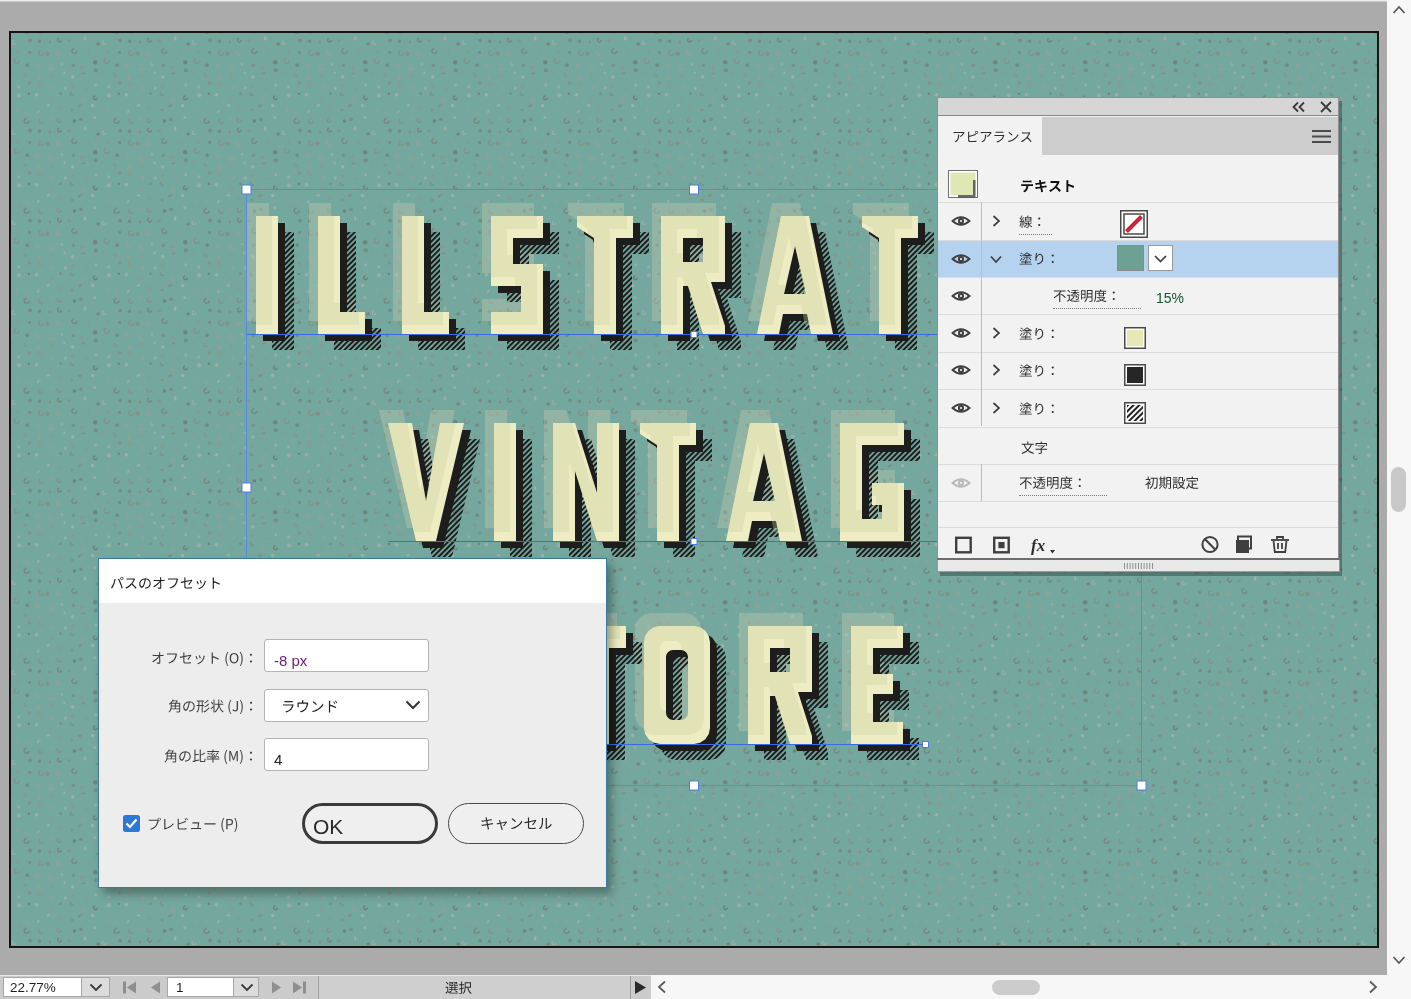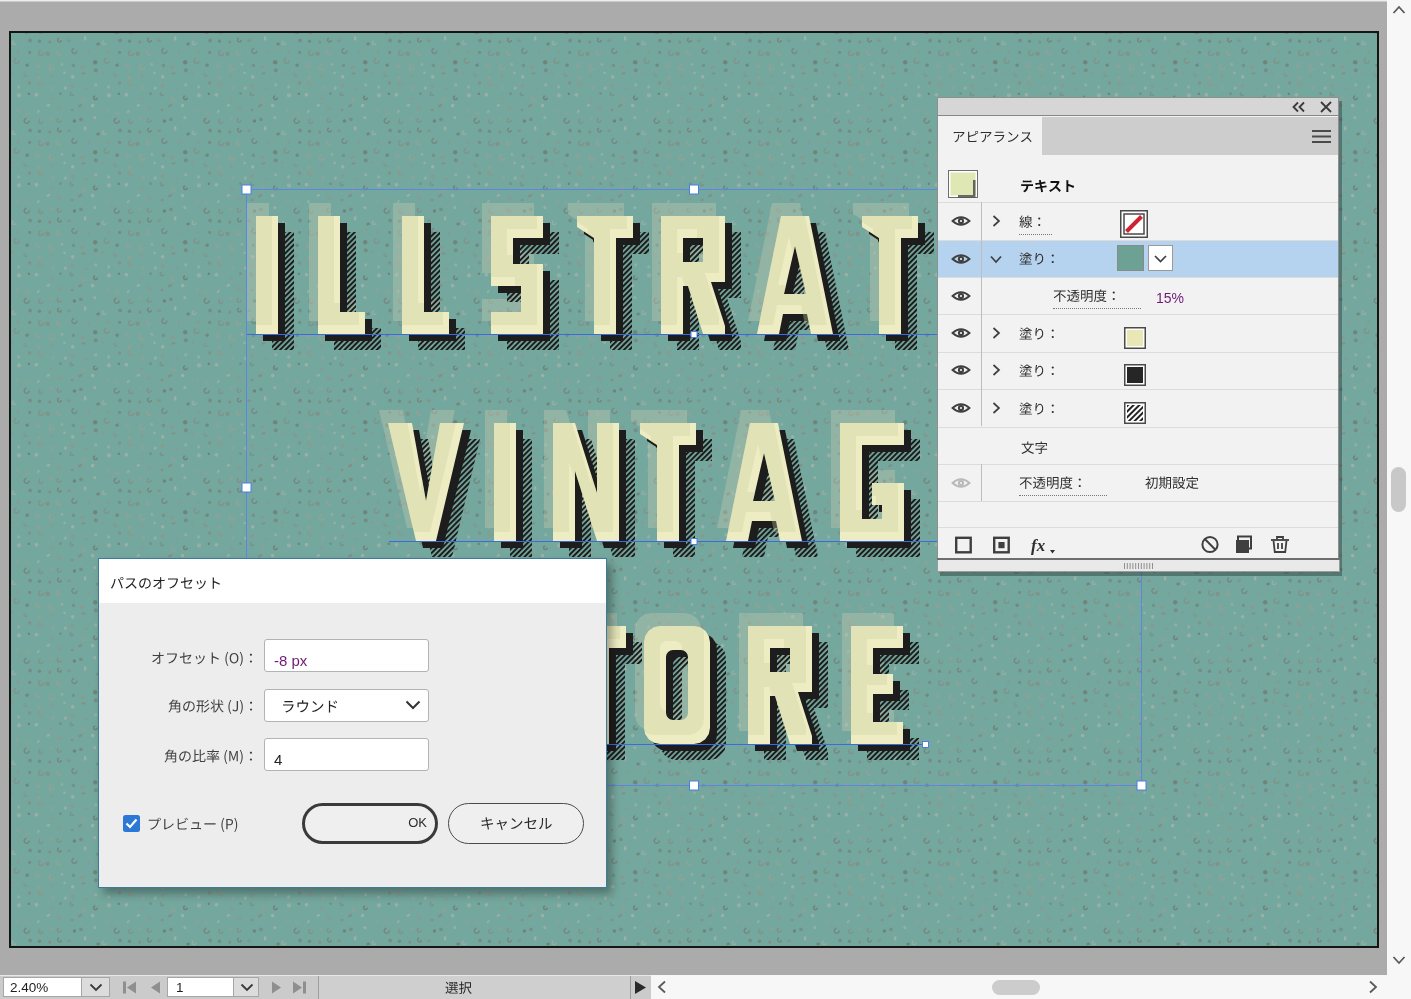--- a/index.html
+++ b/index.html
@@ -228,21 +228,21 @@
     <path transform="translate(0,13.8)" fill="#2f2f2f" d="M12.1 -4.6 12.9 -4Q12.3 -3.5 11.7 -3Q11.1 -2.5 10.5 -2.1L9.9 -2.6Q10.2 -2.8 10.6 -3.2Q11 -3.5 11.4 -3.9Q11.8 -4.3 12.1 -4.6ZM8.7 -11.4 9.8 -11.1Q9.6 -10.7 9.3 -10.2Q9.1 -9.7 8.8 -9.3L8 -9.6Q8.2 -9.9 8.4 -10.5Q8.6 -11 8.7 -11.4ZM6.9 -7.2V-6H11.4V-7.2ZM6.9 -9.1V-8H11.4V-9.1ZM5.9 -9.9H12.4V-5.2H5.9ZM8.7 -5.6H9.6V-0Q9.6 0.4 9.5 0.6Q9.4 0.8 9.2 0.9Q8.9 1 8.5 1Q8.1 1.1 7.4 1.1Q7.4 0.9 7.3 0.6Q7.2 0.4 7.1 0.2Q7.6 0.2 8 0.2Q8.3 0.2 8.5 0.2Q8.6 0.2 8.6 0.1Q8.7 0.1 8.7 -0ZM5.4 -4H7.7V-3.1H5.4ZM7.5 -4H7.6L7.8 -4L8.4 -3.8Q8 -2.2 7.2 -1.1Q6.5 -0.1 5.5 0.5Q5.4 0.4 5.3 0.3Q5.2 0.2 5.1 0Q4.9 -0.1 4.8 -0.2Q5.8 -0.7 6.5 -1.6Q7.2 -2.5 7.5 -3.8ZM9.5 -5.5Q9.6 -4.8 9.9 -4.1Q10.2 -3.3 10.6 -2.6Q11 -1.9 11.7 -1.3Q12.3 -0.7 13.2 -0.3Q13.1 -0.2 13 -0.1Q12.9 0.1 12.7 0.2Q12.6 0.4 12.6 0.5Q11.7 0.1 11.1 -0.6Q10.4 -1.2 10 -2Q9.6 -2.7 9.3 -3.5Q9.1 -4.2 8.9 -4.9ZM2.6 -11.3 3.5 -11Q3.3 -10.5 3 -10Q2.7 -9.4 2.4 -8.9Q2.1 -8.4 1.9 -8L1.2 -8.3Q1.4 -8.7 1.7 -9.3Q2 -9.8 2.2 -10.3Q2.5 -10.9 2.6 -11.3ZM4.2 -9.8 5 -9.4Q4.5 -8.7 4 -7.8Q3.4 -7 2.8 -6.2Q2.3 -5.4 1.8 -4.8L1.1 -5.2Q1.5 -5.6 1.9 -6.2Q2.3 -6.8 2.8 -7.4Q3.2 -8 3.5 -8.6Q3.9 -9.3 4.2 -9.8ZM0.5 -8.5 1 -9.2Q1.4 -8.8 1.8 -8.5Q2.1 -8.1 2.4 -7.7Q2.8 -7.3 2.9 -7L2.4 -6.2Q2.2 -6.6 1.9 -7Q1.6 -7.4 1.2 -7.8Q0.9 -8.2 0.5 -8.5ZM3.6 -6.7 4.4 -7Q4.7 -6.6 4.9 -6.1Q5.2 -5.6 5.4 -5.1Q5.6 -4.6 5.7 -4.2L4.9 -3.9Q4.8 -4.2 4.6 -4.7Q4.4 -5.2 4.2 -5.7Q3.9 -6.3 3.6 -6.7ZM0.4 -5.4Q1.3 -5.4 2.5 -5.5Q3.7 -5.5 4.9 -5.6L4.9 -4.8Q3.7 -4.7 2.6 -4.6Q1.4 -4.5 0.5 -4.5ZM4 -3.4 4.7 -3.7Q5 -3.1 5.2 -2.4Q5.4 -1.7 5.5 -1.2L4.7 -1Q4.6 -1.5 4.4 -2.2Q4.2 -2.9 4 -3.4ZM1.2 -3.6 2.1 -3.5Q1.9 -2.5 1.7 -1.6Q1.5 -0.7 1.1 -0Q1.1 -0.1 0.9 -0.2Q0.8 -0.2 0.6 -0.3Q0.5 -0.4 0.4 -0.4Q0.7 -1 0.9 -1.9Q1.1 -2.7 1.2 -3.6ZM2.6 -5H3.5V1.1H2.6Z M20.2 -7.3Q19.8 -7.3 19.5 -7.6Q19.2 -7.9 19.2 -8.4Q19.2 -8.8 19.5 -9.1Q19.8 -9.4 20.2 -9.4Q20.7 -9.4 21 -9.1Q21.3 -8.8 21.3 -8.4Q21.3 -7.9 21 -7.6Q20.7 -7.3 20.2 -7.3ZM20.2 -0.7Q19.8 -0.7 19.5 -1Q19.2 -1.3 19.2 -1.7Q19.2 -2.2 19.5 -2.5Q19.8 -2.8 20.2 -2.8Q20.7 -2.8 21 -2.5Q21.3 -2.2 21.3 -1.7Q21.3 -1.3 21 -1Q20.7 -0.7 20.2 -0.7Z"></path>
   </svg>
 <div class="abs" style="left:1019px;top:233px;width:33px;height:2px;border-bottom:1.5px dotted #777"></div>
 <svg style="position:absolute;left:1019.0px;top:250.2px;overflow:visible" width="42" height="18">
     <path transform="translate(0,13.8)" fill="#2f2f2f" d="M0.6 -0.1H12.9V0.7H0.6ZM2.1 -2.2H11.7V-1.4H2.1ZM5.5 -8.7H10.5V-7.9H5.5ZM4.2 -7H11.9V-6.2H4.2ZM9.5 -5.4 10.2 -5.8Q10.6 -5.5 11 -5.2Q11.4 -4.8 11.8 -4.5Q12.1 -4.2 12.4 -3.9L11.6 -3.4Q11.4 -3.7 11.1 -4Q10.7 -4.4 10.3 -4.7Q9.9 -5.1 9.5 -5.4ZM7.5 -8.2H8.4V-4.1Q8.4 -3.8 8.4 -3.6Q8.3 -3.4 8 -3.3Q7.7 -3.2 7.3 -3.2Q6.8 -3.1 6.2 -3.1Q6.1 -3.3 6 -3.5Q6 -3.8 5.9 -3.9Q6.4 -3.9 6.8 -3.9Q7.2 -3.9 7.3 -3.9Q7.4 -3.9 7.5 -4Q7.5 -4 7.5 -4.1ZM5.6 -5.8 6.4 -5.5Q5.9 -4.9 5.4 -4.3Q4.8 -3.7 4.1 -3.3Q4 -3.4 3.9 -3.6Q3.7 -3.7 3.5 -3.8Q4.1 -4.2 4.7 -4.8Q5.2 -5.3 5.6 -5.8ZM8 -10.5Q7.5 -10 6.8 -9.5Q6.1 -8.9 5.3 -8.5Q4.5 -8 3.7 -7.6Q3.6 -7.8 3.4 -8Q3.3 -8.3 3.2 -8.4Q4 -8.8 4.9 -9.2Q5.7 -9.7 6.4 -10.2Q7 -10.8 7.5 -11.3H8.4Q9 -10.7 9.7 -10.2Q10.5 -9.6 11.3 -9.2Q12.1 -8.8 12.9 -8.5Q12.8 -8.3 12.6 -8.1Q12.5 -7.9 12.4 -7.7Q11.6 -8 10.8 -8.4Q10 -8.9 9.2 -9.4Q8.5 -10 8 -10.5ZM6.2 -2.9H7.2V0.4H6.2ZM0.6 -8.4 1.1 -9Q1.4 -8.9 1.8 -8.6Q2.2 -8.4 2.5 -8.2Q2.8 -8 3 -7.8L2.5 -7.1Q2.3 -7.3 1.9 -7.5Q1.6 -7.7 1.3 -8Q0.9 -8.2 0.6 -8.4ZM1.5 -10.6 2 -11.2Q2.4 -11.1 2.7 -10.8Q3.1 -10.6 3.4 -10.4Q3.7 -10.2 4 -9.9L3.4 -9.2Q3.2 -9.4 2.8 -9.7Q2.5 -9.9 2.2 -10.2Q1.8 -10.4 1.5 -10.6ZM0.9 -3.3Q1.2 -3.7 1.6 -4.2Q1.9 -4.7 2.3 -5.2Q2.6 -5.7 3 -6.3L3.6 -5.7Q3.1 -5 2.6 -4.2Q2.1 -3.4 1.6 -2.8Z M18.1 -10.7Q18 -10.3 17.9 -9.8Q17.8 -9.3 17.7 -8.8Q17.6 -8.2 17.5 -7.7Q17.5 -7.3 17.4 -6.9Q17.7 -7.4 18 -8Q18.4 -8.5 18.8 -8.9Q19.3 -9.4 19.9 -9.7Q20.5 -10 21.1 -10Q22 -10 22.7 -9.4Q23.4 -8.8 23.8 -7.8Q24.2 -6.7 24.2 -5.3Q24.2 -3.9 23.8 -2.9Q23.4 -1.9 22.6 -1.2Q21.8 -0.4 20.8 0Q19.8 0.5 18.5 0.7L17.9 -0.3Q19 -0.5 19.9 -0.8Q20.9 -1.1 21.6 -1.7Q22.3 -2.3 22.7 -3.2Q23.1 -4 23.1 -5.3Q23.1 -6.4 22.8 -7.2Q22.6 -8 22.1 -8.5Q21.7 -9 20.9 -9Q20.3 -9 19.7 -8.6Q19.1 -8.2 18.7 -7.5Q18.2 -6.9 17.9 -6.2Q17.6 -5.4 17.5 -4.8Q17.5 -4.4 17.5 -4Q17.5 -3.6 17.6 -3.1L16.5 -3Q16.5 -3.4 16.4 -4Q16.4 -4.5 16.4 -5.2Q16.4 -5.6 16.4 -6.2Q16.5 -6.8 16.5 -7.4Q16.6 -8 16.6 -8.6Q16.7 -9.1 16.8 -9.5Q16.8 -9.8 16.9 -10.1Q16.9 -10.4 16.9 -10.7Z M33.8 -7.3Q33.3 -7.3 33 -7.6Q32.7 -7.9 32.7 -8.4Q32.7 -8.8 33 -9.1Q33.3 -9.4 33.8 -9.4Q34.2 -9.4 34.5 -9.1Q34.8 -8.8 34.8 -8.4Q34.8 -7.9 34.5 -7.6Q34.2 -7.3 33.8 -7.3ZM33.8 -0.7Q33.3 -0.7 33 -1Q32.7 -1.3 32.7 -1.7Q32.7 -2.2 33 -2.5Q33.3 -2.8 33.8 -2.8Q34.2 -2.8 34.5 -2.5Q34.8 -2.2 34.8 -1.7Q34.8 -1.3 34.5 -1Q34.2 -0.7 33.8 -0.7Z"></path>
   </svg>
 <svg style="position:absolute;left:1053.0px;top:287.2px;overflow:visible" width="70" height="18">
     <path transform="translate(0,13.8)" fill="#2f2f2f" d="M0.9 -10.4H12.6V-9.4H0.9ZM7.6 -6.5 8.3 -7.1Q8.9 -6.7 9.6 -6.3Q10.2 -5.8 10.9 -5.3Q11.5 -4.8 12 -4.4Q12.6 -3.9 13 -3.5L12.1 -2.7Q11.8 -3.1 11.2 -3.6Q10.7 -4.1 10.1 -4.6Q9.5 -5.1 8.8 -5.6Q8.2 -6.1 7.6 -6.5ZM7.3 -10 8.4 -9.6Q7.6 -8.2 6.6 -6.9Q5.5 -5.6 4.2 -4.5Q2.8 -3.4 1.3 -2.6Q1.2 -2.7 1.1 -2.8Q1 -3 0.8 -3.2Q0.7 -3.3 0.6 -3.4Q1.7 -4 2.7 -4.7Q3.7 -5.5 4.6 -6.3Q5.4 -7.2 6.1 -8.1Q6.8 -9.1 7.3 -10ZM6.2 -7.3 7.3 -8.4V-8.4V1.1H6.2Z M16.8 -6V-1.2H15.8V-5.1H14.1V-6ZM16.8 -1.6Q17.3 -0.9 18.2 -0.5Q19 -0.2 20.2 -0.1Q20.8 -0.1 21.6 -0.1Q22.4 -0.1 23.3 -0.1Q24.2 -0.1 25 -0.1Q25.9 -0.2 26.5 -0.2Q26.4 -0.1 26.4 0.1Q26.3 0.3 26.2 0.4Q26.2 0.6 26.2 0.8Q25.6 0.8 24.8 0.8Q24 0.8 23.2 0.9Q22.4 0.9 21.6 0.9Q20.8 0.8 20.2 0.8Q18.9 0.8 18 0.4Q17 0 16.4 -0.8Q15.9 -0.4 15.5 0.1Q15 0.5 14.5 1L14 -0Q14.4 -0.4 14.9 -0.8Q15.5 -1.2 15.9 -1.6ZM14.3 -10.4 15 -11Q15.4 -10.7 15.9 -10.3Q16.3 -9.9 16.7 -9.5Q17 -9.1 17.2 -8.8L16.4 -8.2Q16.2 -8.5 15.8 -8.9Q15.5 -9.3 15.1 -9.7Q14.7 -10.1 14.3 -10.4ZM17.7 -8.8H26.3V-8H17.7ZM18.8 -5.4H23.3V-4.6H18.8ZM23.2 -4.2H25.3V-3.5H23.2ZM21.5 -10.3H22.5V-5.8H21.5ZM21.2 -8.5 22 -8.2Q21.5 -7.5 20.8 -6.9Q20.2 -6.3 19.4 -5.8Q18.7 -5.3 17.9 -5Q17.8 -5.2 17.6 -5.4Q17.4 -5.6 17.3 -5.7Q18 -6 18.8 -6.4Q19.5 -6.8 20.2 -7.4Q20.8 -7.9 21.2 -8.5ZM22.7 -8.4Q23.1 -7.9 23.8 -7.4Q24.4 -6.9 25.1 -6.5Q25.9 -6.1 26.6 -5.9Q26.4 -5.8 26.2 -5.5Q26.1 -5.3 26 -5.1Q25.2 -5.4 24.5 -5.9Q23.8 -6.4 23.1 -7Q22.5 -7.5 22.1 -8.2ZM25 -4.2H25.9Q25.9 -4.2 25.9 -4.1Q25.9 -3.9 25.9 -3.8Q25.8 -2.6 25.6 -2.1Q25.5 -1.5 25.3 -1.3Q25.1 -1.1 24.9 -1.1Q24.7 -1 24.4 -1Q24.2 -1 23.7 -1Q23.3 -1 22.8 -1Q22.8 -1.2 22.7 -1.4Q22.6 -1.6 22.5 -1.8Q23 -1.8 23.5 -1.7Q23.9 -1.7 24 -1.7Q24.2 -1.7 24.3 -1.7Q24.4 -1.8 24.5 -1.8Q24.7 -2 24.8 -2.5Q24.9 -3 25 -4.1ZM25.1 -11.1 25.8 -10.4Q25 -10.3 24.2 -10.2Q23.3 -10 22.3 -9.9Q21.3 -9.9 20.3 -9.8Q19.3 -9.7 18.4 -9.7Q18.3 -9.9 18.3 -10.1Q18.2 -10.3 18.1 -10.4Q19 -10.5 20 -10.5Q21 -10.6 21.9 -10.7Q22.9 -10.8 23.7 -10.9Q24.5 -11 25.1 -11.1ZM20.5 -5.2H21.4Q21.3 -4.4 21.2 -3.8Q21 -3.1 20.6 -2.5Q20.3 -2 19.7 -1.5Q19.1 -1.1 18.3 -0.8Q18.2 -1 18 -1.2Q17.9 -1.4 17.7 -1.6Q18.5 -1.8 19 -2.2Q19.5 -2.5 19.8 -3Q20.1 -3.4 20.3 -4Q20.4 -4.6 20.5 -5.2ZM23.1 -5.4H24Q23.9 -4.8 23.7 -4.2Q23.6 -3.5 23.5 -3L22.6 -3.1Q22.7 -3.6 22.9 -4.2Q23 -4.9 23.1 -5.4Z M28.6 -10.5H32.5V-2.5H28.6V-3.4H31.6V-9.6H28.6ZM28.7 -7H32V-6.1H28.7ZM34.4 -10.8H38.9V-9.8H34.4ZM34.4 -7.5H38.9V-6.6H34.4ZM34.3 -4.2H38.9V-3.2H34.3ZM28.1 -10.5H29V-1.2H28.1ZM38.5 -10.8H39.5V-0.3Q39.5 0.2 39.4 0.5Q39.3 0.7 38.9 0.9Q38.6 1 38 1Q37.5 1.1 36.6 1.1Q36.6 0.9 36.5 0.7Q36.5 0.5 36.4 0.4Q36.3 0.2 36.2 0.1Q36.7 0.1 37.1 0.1Q37.5 0.1 37.8 0.1Q38.1 0.1 38.2 0.1Q38.4 0.1 38.5 -0Q38.5 -0.1 38.5 -0.3ZM33.8 -10.8H34.8V-5.9Q34.8 -5.1 34.7 -4.1Q34.6 -3.2 34.3 -2.2Q34 -1.3 33.4 -0.4Q32.9 0.5 32 1.2Q31.9 1.1 31.8 0.9Q31.6 0.8 31.5 0.7Q31.4 0.5 31.2 0.5Q32.1 -0.2 32.6 -1Q33.1 -1.8 33.4 -2.6Q33.6 -3.5 33.7 -4.3Q33.8 -5.2 33.8 -5.9Z M43.5 -7.6H53.1V-6.7H43.5ZM43.7 -3.6H51.5V-2.8H43.7ZM45.7 -8.7H46.7V-5.3H50V-8.7H51V-4.5H45.7ZM51.2 -3.6H51.4L51.6 -3.7L52.2 -3.3Q51.7 -2.3 50.8 -1.5Q49.9 -0.7 48.7 -0.2Q47.6 0.3 46.3 0.6Q45 0.9 43.6 1.1Q43.6 0.9 43.5 0.6Q43.3 0.4 43.2 0.2Q44.5 0.1 45.7 -0.2Q46.9 -0.4 48 -0.9Q49.1 -1.3 49.9 -2Q50.7 -2.6 51.2 -3.5ZM46.1 -2.9Q46.8 -2 47.9 -1.4Q49 -0.7 50.4 -0.3Q51.8 0.1 53.5 0.2Q53.4 0.3 53.3 0.5Q53.1 0.7 53 0.8Q52.9 1 52.9 1.1Q51.2 0.9 49.8 0.4Q48.3 -0 47.2 -0.8Q46 -1.5 45.3 -2.6ZM47.1 -11.3H48.2V-9.5H47.1ZM42.6 -10H53.2V-9.1H42.6ZM42.1 -10H43.1V-6.1Q43.1 -5.3 43.1 -4.4Q43 -3.5 42.9 -2.5Q42.7 -1.5 42.5 -0.6Q42.2 0.3 41.8 1.1Q41.7 1 41.5 0.9Q41.4 0.8 41.2 0.7Q41 0.6 40.9 0.5Q41.3 -0.2 41.6 -1Q41.8 -1.9 41.9 -2.8Q42.1 -3.7 42.1 -4.5Q42.1 -5.4 42.1 -6.1Z M60.8 -7.3Q60.3 -7.3 60 -7.6Q59.7 -7.9 59.7 -8.4Q59.7 -8.8 60 -9.1Q60.3 -9.4 60.8 -9.4Q61.2 -9.4 61.5 -9.1Q61.8 -8.8 61.8 -8.4Q61.8 -7.9 61.5 -7.6Q61.2 -7.3 60.8 -7.3ZM60.8 -0.7Q60.3 -0.7 60 -1Q59.7 -1.3 59.7 -1.7Q59.7 -2.2 60 -2.5Q60.3 -2.8 60.8 -2.8Q61.2 -2.8 61.5 -2.5Q61.8 -2.2 61.8 -1.7Q61.8 -1.3 61.5 -1Q61.2 -0.7 60.8 -0.7Z"></path>
   </svg>
 <div class="abs" style="left:1053px;top:307px;width:88px;height:2px;border-bottom:1.5px dotted #777"></div>
-<div class="abs" style="left:1156px;top:290px;font-size:14px;color:#701a75">15%</div>
+<div class="abs" style="left:1156px;top:290px;font-size:14px;color:#14532d">15%</div>
 <svg style="position:absolute;left:1019.0px;top:324.7px;overflow:visible" width="42" height="18">
     <path transform="translate(0,13.8)" fill="#2f2f2f" d="M0.6 -0.1H12.9V0.7H0.6ZM2.1 -2.2H11.7V-1.4H2.1ZM5.5 -8.7H10.5V-7.9H5.5ZM4.2 -7H11.9V-6.2H4.2ZM9.5 -5.4 10.2 -5.8Q10.6 -5.5 11 -5.2Q11.4 -4.8 11.8 -4.5Q12.1 -4.2 12.4 -3.9L11.6 -3.4Q11.4 -3.7 11.1 -4Q10.7 -4.4 10.3 -4.7Q9.9 -5.1 9.5 -5.4ZM7.5 -8.2H8.4V-4.1Q8.4 -3.8 8.4 -3.6Q8.3 -3.4 8 -3.3Q7.7 -3.2 7.3 -3.2Q6.8 -3.1 6.2 -3.1Q6.1 -3.3 6 -3.5Q6 -3.8 5.9 -3.9Q6.4 -3.9 6.8 -3.9Q7.2 -3.9 7.3 -3.9Q7.4 -3.9 7.5 -4Q7.5 -4 7.5 -4.1ZM5.6 -5.8 6.4 -5.5Q5.9 -4.9 5.4 -4.3Q4.8 -3.7 4.1 -3.3Q4 -3.4 3.9 -3.6Q3.7 -3.7 3.5 -3.8Q4.1 -4.2 4.7 -4.8Q5.2 -5.3 5.6 -5.8ZM8 -10.5Q7.5 -10 6.8 -9.5Q6.1 -8.9 5.3 -8.5Q4.5 -8 3.7 -7.6Q3.6 -7.8 3.4 -8Q3.3 -8.3 3.2 -8.4Q4 -8.8 4.9 -9.2Q5.7 -9.7 6.4 -10.2Q7 -10.8 7.5 -11.3H8.4Q9 -10.7 9.7 -10.2Q10.5 -9.6 11.3 -9.2Q12.1 -8.8 12.9 -8.5Q12.8 -8.3 12.6 -8.1Q12.5 -7.9 12.4 -7.7Q11.6 -8 10.8 -8.4Q10 -8.9 9.2 -9.4Q8.5 -10 8 -10.5ZM6.2 -2.9H7.2V0.4H6.2ZM0.6 -8.4 1.1 -9Q1.4 -8.9 1.8 -8.6Q2.2 -8.4 2.5 -8.2Q2.8 -8 3 -7.8L2.5 -7.1Q2.3 -7.3 1.9 -7.5Q1.6 -7.7 1.3 -8Q0.9 -8.2 0.6 -8.4ZM1.5 -10.6 2 -11.2Q2.4 -11.1 2.7 -10.8Q3.1 -10.6 3.4 -10.4Q3.7 -10.2 4 -9.9L3.4 -9.2Q3.2 -9.4 2.8 -9.7Q2.5 -9.9 2.2 -10.2Q1.8 -10.4 1.5 -10.6ZM0.9 -3.3Q1.2 -3.7 1.6 -4.2Q1.9 -4.7 2.3 -5.2Q2.6 -5.7 3 -6.3L3.6 -5.7Q3.1 -5 2.6 -4.2Q2.1 -3.4 1.6 -2.8Z M18.1 -10.7Q18 -10.3 17.9 -9.8Q17.8 -9.3 17.7 -8.8Q17.6 -8.2 17.5 -7.7Q17.5 -7.3 17.4 -6.9Q17.7 -7.4 18 -8Q18.4 -8.5 18.8 -8.9Q19.3 -9.4 19.9 -9.7Q20.5 -10 21.1 -10Q22 -10 22.7 -9.4Q23.4 -8.8 23.8 -7.8Q24.2 -6.7 24.2 -5.3Q24.2 -3.9 23.8 -2.9Q23.4 -1.9 22.6 -1.2Q21.8 -0.4 20.8 0Q19.8 0.5 18.5 0.7L17.9 -0.3Q19 -0.5 19.9 -0.8Q20.9 -1.1 21.6 -1.7Q22.3 -2.3 22.7 -3.2Q23.1 -4 23.1 -5.3Q23.1 -6.4 22.8 -7.2Q22.6 -8 22.1 -8.5Q21.7 -9 20.9 -9Q20.3 -9 19.7 -8.6Q19.1 -8.2 18.7 -7.5Q18.2 -6.9 17.9 -6.2Q17.6 -5.4 17.5 -4.8Q17.5 -4.4 17.5 -4Q17.5 -3.6 17.6 -3.1L16.5 -3Q16.5 -3.4 16.4 -4Q16.4 -4.5 16.4 -5.2Q16.4 -5.6 16.4 -6.2Q16.5 -6.8 16.5 -7.4Q16.6 -8 16.6 -8.6Q16.7 -9.1 16.8 -9.5Q16.8 -9.8 16.9 -10.1Q16.9 -10.4 16.9 -10.7Z M33.8 -7.3Q33.3 -7.3 33 -7.6Q32.7 -7.9 32.7 -8.4Q32.7 -8.8 33 -9.1Q33.3 -9.4 33.8 -9.4Q34.2 -9.4 34.5 -9.1Q34.8 -8.8 34.8 -8.4Q34.8 -7.9 34.5 -7.6Q34.2 -7.3 33.8 -7.3ZM33.8 -0.7Q33.3 -0.7 33 -1Q32.7 -1.3 32.7 -1.7Q32.7 -2.2 33 -2.5Q33.3 -2.8 33.8 -2.8Q34.2 -2.8 34.5 -2.5Q34.8 -2.2 34.8 -1.7Q34.8 -1.3 34.5 -1Q34.2 -0.7 33.8 -0.7Z"></path>
   </svg>
 <svg style="position:absolute;left:1019.0px;top:362.2px;overflow:visible" width="42" height="18">
     <path transform="translate(0,13.8)" fill="#2f2f2f" d="M0.6 -0.1H12.9V0.7H0.6ZM2.1 -2.2H11.7V-1.4H2.1ZM5.5 -8.7H10.5V-7.9H5.5ZM4.2 -7H11.9V-6.2H4.2ZM9.5 -5.4 10.2 -5.8Q10.6 -5.5 11 -5.2Q11.4 -4.8 11.8 -4.5Q12.1 -4.2 12.4 -3.9L11.6 -3.4Q11.4 -3.7 11.1 -4Q10.7 -4.4 10.3 -4.7Q9.9 -5.1 9.5 -5.4ZM7.5 -8.2H8.4V-4.1Q8.4 -3.8 8.4 -3.6Q8.3 -3.4 8 -3.3Q7.7 -3.2 7.3 -3.2Q6.8 -3.1 6.2 -3.1Q6.1 -3.3 6 -3.5Q6 -3.8 5.9 -3.9Q6.4 -3.9 6.8 -3.9Q7.2 -3.9 7.3 -3.9Q7.4 -3.9 7.5 -4Q7.5 -4 7.5 -4.1ZM5.6 -5.8 6.4 -5.5Q5.9 -4.9 5.4 -4.3Q4.8 -3.7 4.1 -3.3Q4 -3.4 3.9 -3.6Q3.7 -3.7 3.5 -3.8Q4.1 -4.2 4.7 -4.8Q5.2 -5.3 5.6 -5.8ZM8 -10.5Q7.5 -10 6.8 -9.5Q6.1 -8.9 5.3 -8.5Q4.5 -8 3.7 -7.6Q3.6 -7.8 3.4 -8Q3.3 -8.3 3.2 -8.4Q4 -8.8 4.9 -9.2Q5.7 -9.7 6.4 -10.2Q7 -10.8 7.5 -11.3H8.4Q9 -10.7 9.7 -10.2Q10.5 -9.6 11.3 -9.2Q12.1 -8.8 12.9 -8.5Q12.8 -8.3 12.6 -8.1Q12.5 -7.9 12.4 -7.7Q11.6 -8 10.8 -8.4Q10 -8.9 9.2 -9.4Q8.5 -10 8 -10.5ZM6.2 -2.9H7.2V0.4H6.2ZM0.6 -8.4 1.1 -9Q1.4 -8.9 1.8 -8.6Q2.2 -8.4 2.5 -8.2Q2.8 -8 3 -7.8L2.5 -7.1Q2.3 -7.3 1.9 -7.5Q1.6 -7.7 1.3 -8Q0.9 -8.2 0.6 -8.4ZM1.5 -10.6 2 -11.2Q2.4 -11.1 2.7 -10.8Q3.1 -10.6 3.4 -10.4Q3.7 -10.2 4 -9.9L3.4 -9.2Q3.2 -9.4 2.8 -9.7Q2.5 -9.9 2.2 -10.2Q1.8 -10.4 1.5 -10.6ZM0.9 -3.3Q1.2 -3.7 1.6 -4.2Q1.9 -4.7 2.3 -5.2Q2.6 -5.7 3 -6.3L3.6 -5.7Q3.1 -5 2.6 -4.2Q2.1 -3.4 1.6 -2.8Z M18.1 -10.7Q18 -10.3 17.9 -9.8Q17.8 -9.3 17.7 -8.8Q17.6 -8.2 17.5 -7.7Q17.5 -7.3 17.4 -6.9Q17.7 -7.4 18 -8Q18.4 -8.5 18.8 -8.9Q19.3 -9.4 19.9 -9.7Q20.5 -10 21.1 -10Q22 -10 22.7 -9.4Q23.4 -8.8 23.8 -7.8Q24.2 -6.7 24.2 -5.3Q24.2 -3.9 23.8 -2.9Q23.4 -1.9 22.6 -1.2Q21.8 -0.4 20.8 0Q19.8 0.5 18.5 0.7L17.9 -0.3Q19 -0.5 19.9 -0.8Q20.9 -1.1 21.6 -1.7Q22.3 -2.3 22.7 -3.2Q23.1 -4 23.1 -5.3Q23.1 -6.4 22.8 -7.2Q22.6 -8 22.1 -8.5Q21.7 -9 20.9 -9Q20.3 -9 19.7 -8.6Q19.1 -8.2 18.7 -7.5Q18.2 -6.9 17.9 -6.2Q17.6 -5.4 17.5 -4.8Q17.5 -4.4 17.5 -4Q17.5 -3.6 17.6 -3.1L16.5 -3Q16.5 -3.4 16.4 -4Q16.4 -4.5 16.4 -5.2Q16.4 -5.6 16.4 -6.2Q16.5 -6.8 16.5 -7.4Q16.6 -8 16.6 -8.6Q16.7 -9.1 16.8 -9.5Q16.8 -9.8 16.9 -10.1Q16.9 -10.4 16.9 -10.7Z M33.8 -7.3Q33.3 -7.3 33 -7.6Q32.7 -7.9 32.7 -8.4Q32.7 -8.8 33 -9.1Q33.3 -9.4 33.8 -9.4Q34.2 -9.4 34.5 -9.1Q34.8 -8.8 34.8 -8.4Q34.8 -7.9 34.5 -7.6Q34.2 -7.3 33.8 -7.3ZM33.8 -0.7Q33.3 -0.7 33 -1Q32.7 -1.3 32.7 -1.7Q32.7 -2.2 33 -2.5Q33.3 -2.8 33.8 -2.8Q34.2 -2.8 34.5 -2.5Q34.8 -2.2 34.8 -1.7Q34.8 -1.3 34.5 -1Q34.2 -0.7 33.8 -0.7Z"></path>
   </svg>
 <svg style="position:absolute;left:1019.0px;top:399.7px;overflow:visible" width="42" height="18">
     <path transform="translate(0,13.8)" fill="#2f2f2f" d="M0.6 -0.1H12.9V0.7H0.6ZM2.1 -2.2H11.7V-1.4H2.1ZM5.5 -8.7H10.5V-7.9H5.5ZM4.2 -7H11.9V-6.2H4.2ZM9.5 -5.4 10.2 -5.8Q10.6 -5.5 11 -5.2Q11.4 -4.8 11.8 -4.5Q12.1 -4.2 12.4 -3.9L11.6 -3.4Q11.4 -3.7 11.1 -4Q10.7 -4.4 10.3 -4.7Q9.9 -5.1 9.5 -5.4ZM7.5 -8.2H8.4V-4.1Q8.4 -3.8 8.4 -3.6Q8.3 -3.4 8 -3.3Q7.7 -3.2 7.3 -3.2Q6.8 -3.1 6.2 -3.1Q6.1 -3.3 6 -3.5Q6 -3.8 5.9 -3.9Q6.4 -3.9 6.8 -3.9Q7.2 -3.9 7.3 -3.9Q7.4 -3.9 7.5 -4Q7.5 -4 7.5 -4.1ZM5.6 -5.8 6.4 -5.5Q5.9 -4.9 5.4 -4.3Q4.8 -3.7 4.1 -3.3Q4 -3.4 3.9 -3.6Q3.7 -3.7 3.5 -3.8Q4.1 -4.2 4.7 -4.8Q5.2 -5.3 5.6 -5.8ZM8 -10.5Q7.5 -10 6.8 -9.5Q6.1 -8.9 5.3 -8.5Q4.5 -8 3.7 -7.6Q3.6 -7.8 3.4 -8Q3.3 -8.3 3.2 -8.4Q4 -8.8 4.9 -9.2Q5.7 -9.7 6.4 -10.2Q7 -10.8 7.5 -11.3H8.4Q9 -10.7 9.7 -10.2Q10.5 -9.6 11.3 -9.2Q12.1 -8.8 12.9 -8.5Q12.8 -8.3 12.6 -8.1Q12.5 -7.9 12.4 -7.7Q11.6 -8 10.8 -8.4Q10 -8.9 9.2 -9.4Q8.5 -10 8 -10.5ZM6.2 -2.9H7.2V0.4H6.2ZM0.6 -8.4 1.1 -9Q1.4 -8.9 1.8 -8.6Q2.2 -8.4 2.5 -8.2Q2.8 -8 3 -7.8L2.5 -7.1Q2.3 -7.3 1.9 -7.5Q1.6 -7.7 1.3 -8Q0.9 -8.2 0.6 -8.4ZM1.5 -10.6 2 -11.2Q2.4 -11.1 2.7 -10.8Q3.1 -10.6 3.4 -10.4Q3.7 -10.2 4 -9.9L3.4 -9.2Q3.2 -9.4 2.8 -9.7Q2.5 -9.9 2.2 -10.2Q1.8 -10.4 1.5 -10.6ZM0.9 -3.3Q1.2 -3.7 1.6 -4.2Q1.9 -4.7 2.3 -5.2Q2.6 -5.7 3 -6.3L3.6 -5.7Q3.1 -5 2.6 -4.2Q2.1 -3.4 1.6 -2.8Z M18.1 -10.7Q18 -10.3 17.9 -9.8Q17.8 -9.3 17.7 -8.8Q17.6 -8.2 17.5 -7.7Q17.5 -7.3 17.4 -6.9Q17.7 -7.4 18 -8Q18.4 -8.5 18.8 -8.9Q19.3 -9.4 19.9 -9.7Q20.5 -10 21.1 -10Q22 -10 22.7 -9.4Q23.4 -8.8 23.8 -7.8Q24.2 -6.7 24.2 -5.3Q24.2 -3.9 23.8 -2.9Q23.4 -1.9 22.6 -1.2Q21.8 -0.4 20.8 0Q19.8 0.5 18.5 0.7L17.9 -0.3Q19 -0.5 19.9 -0.8Q20.9 -1.1 21.6 -1.7Q22.3 -2.3 22.7 -3.2Q23.1 -4 23.1 -5.3Q23.1 -6.4 22.8 -7.2Q22.6 -8 22.1 -8.5Q21.7 -9 20.9 -9Q20.3 -9 19.7 -8.6Q19.1 -8.2 18.7 -7.5Q18.2 -6.9 17.9 -6.2Q17.6 -5.4 17.5 -4.8Q17.5 -4.4 17.5 -4Q17.5 -3.6 17.6 -3.1L16.5 -3Q16.5 -3.4 16.4 -4Q16.4 -4.5 16.4 -5.2Q16.4 -5.6 16.4 -6.2Q16.5 -6.8 16.5 -7.4Q16.6 -8 16.6 -8.6Q16.7 -9.1 16.8 -9.5Q16.8 -9.8 16.9 -10.1Q16.9 -10.4 16.9 -10.7Z M33.8 -7.3Q33.3 -7.3 33 -7.6Q32.7 -7.9 32.7 -8.4Q32.7 -8.8 33 -9.1Q33.3 -9.4 33.8 -9.4Q34.2 -9.4 34.5 -9.1Q34.8 -8.8 34.8 -8.4Q34.8 -7.9 34.5 -7.6Q34.2 -7.3 33.8 -7.3ZM33.8 -0.7Q33.3 -0.7 33 -1Q32.7 -1.3 32.7 -1.7Q32.7 -2.2 33 -2.5Q33.3 -2.8 33.8 -2.8Q34.2 -2.8 34.5 -2.5Q34.8 -2.2 34.8 -1.7Q34.8 -1.3 34.5 -1Q34.2 -0.7 33.8 -0.7Z"></path>
   </svg>
 <svg style="position:absolute;left:1021.0px;top:439.2px;overflow:visible" width="29" height="18">
@@ -349,36 +349,36 @@
     <path d="M1.5,1.5 L8,8 L14.5,1.5" fill="none" stroke="#333" stroke-width="2"></path>
   </svg>
 <svg class="abs" style="left:123px;top:815px" width="17" height="17">
 <rect x="0" y="0" width="17" height="17" rx="2.5" fill="#2b78d7"></rect>
 <path d="M3.5,8.5 L7,12 L13.5,4.5" fill="none" stroke="#fff" stroke-width="2.2"></path>
   </svg>
 <svg style="position:absolute;left:147.0px;top:814.7px;overflow:visible" width="93" height="19">
     <path transform="translate(0,14.3)" fill="#3f3f3f" d="M11.3 -10.1Q11.3 -9.7 11.5 -9.4Q11.8 -9.1 12.2 -9.1Q12.6 -9.1 12.9 -9.4Q13.1 -9.7 13.1 -10.1Q13.1 -10.4 12.9 -10.7Q12.6 -11 12.2 -11Q11.8 -11 11.5 -10.7Q11.3 -10.4 11.3 -10.1ZM10.6 -10.1Q10.6 -10.5 10.8 -10.8Q11.1 -11.2 11.4 -11.4Q11.8 -11.6 12.2 -11.6Q12.6 -11.6 13 -11.4Q13.3 -11.2 13.6 -10.8Q13.8 -10.5 13.8 -10.1Q13.8 -9.6 13.6 -9.3Q13.3 -8.9 13 -8.7Q12.6 -8.5 12.2 -8.5Q11.8 -8.5 11.4 -8.7Q11.1 -8.9 10.8 -9.3Q10.6 -9.6 10.6 -10.1ZM11.8 -9.1Q11.8 -9 11.7 -8.8Q11.7 -8.6 11.6 -8.4Q11.5 -7.9 11.3 -7.2Q11.2 -6.5 10.9 -5.8Q10.6 -5.1 10.3 -4.5Q10 -3.8 9.5 -3.3Q8.9 -2.4 8.1 -1.7Q7.3 -1 6.3 -0.5Q5.3 0.1 4 0.5L3.1 -0.6Q4.4 -0.9 5.4 -1.4Q6.5 -1.9 7.2 -2.5Q8 -3.2 8.5 -3.9Q9 -4.6 9.4 -5.4Q9.8 -6.2 10 -7Q10.3 -7.8 10.4 -8.5Q10.2 -8.5 9.6 -8.5Q9.1 -8.5 8.3 -8.5Q7.6 -8.5 6.8 -8.5Q6 -8.5 5.2 -8.5Q4.5 -8.5 4 -8.5Q3.4 -8.5 3.2 -8.5Q2.8 -8.5 2.4 -8.5Q2.1 -8.5 1.8 -8.4V-9.7Q2 -9.7 2.3 -9.6Q2.5 -9.6 2.7 -9.6Q3 -9.6 3.2 -9.6Q3.4 -9.6 3.8 -9.6Q4.3 -9.6 4.8 -9.6Q5.4 -9.6 6.1 -9.6Q6.8 -9.6 7.5 -9.6Q8.1 -9.6 8.7 -9.6Q9.3 -9.6 9.7 -9.6Q10.1 -9.6 10.2 -9.6Q10.4 -9.6 10.6 -9.6Q10.8 -9.6 11 -9.7Z M17.1 -0.4Q17.2 -0.6 17.2 -0.8Q17.2 -0.9 17.2 -1.1Q17.2 -1.3 17.2 -1.9Q17.2 -2.5 17.2 -3.3Q17.2 -4.1 17.2 -5Q17.2 -5.8 17.2 -6.7Q17.2 -7.5 17.2 -8.2Q17.2 -8.8 17.2 -9.1Q17.2 -9.3 17.2 -9.6Q17.2 -9.8 17.2 -10.1Q17.2 -10.3 17.1 -10.4H18.5Q18.5 -10.2 18.4 -9.8Q18.4 -9.4 18.4 -9.1Q18.4 -8.9 18.4 -8.3Q18.4 -7.8 18.4 -7.1Q18.4 -6.4 18.4 -5.7Q18.4 -4.9 18.4 -4.2Q18.4 -3.5 18.4 -2.9Q18.4 -2.2 18.4 -1.8Q18.4 -1.4 18.4 -1.2Q19.4 -1.5 20.5 -1.9Q21.6 -2.4 22.6 -3Q23.6 -3.6 24.5 -4.4Q25.4 -5.1 26.1 -6L26.7 -5Q25.3 -3.3 23.2 -2Q21.1 -0.8 18.5 0Q18.4 0 18.2 0.1Q18.1 0.2 17.9 0.2Z M38.2 -11Q38.4 -10.7 38.6 -10.4Q38.8 -10 39 -9.7Q39.2 -9.3 39.3 -9.1L38.6 -8.7Q38.4 -9.1 38.1 -9.7Q37.7 -10.3 37.5 -10.7ZM39.7 -11.5Q39.9 -11.3 40.1 -10.9Q40.4 -10.6 40.6 -10.2Q40.8 -9.9 40.9 -9.6L40.2 -9.3Q39.9 -9.7 39.6 -10.3Q39.3 -10.8 39 -11.2ZM31.9 -10.5Q31.9 -10.3 31.9 -10Q31.8 -9.7 31.8 -9.4Q31.8 -9.2 31.8 -8.6Q31.8 -8.1 31.8 -7.4Q31.8 -6.6 31.8 -5.8Q31.8 -4.9 31.8 -4.2Q31.8 -3.4 31.8 -2.8Q31.8 -2.2 31.8 -2Q31.8 -1.4 32.1 -1.2Q32.3 -1 32.8 -0.9Q33.1 -0.9 33.6 -0.9Q34.2 -0.8 34.7 -0.8Q35.2 -0.8 35.9 -0.9Q36.5 -0.9 37.2 -0.9Q37.8 -1 38.4 -1.1Q39 -1.2 39.5 -1.3V0Q38.9 0.1 38 0.2Q37.2 0.2 36.3 0.3Q35.4 0.3 34.6 0.3Q34 0.3 33.4 0.3Q32.8 0.2 32.4 0.2Q31.6 0 31.1 -0.4Q30.7 -0.8 30.7 -1.7Q30.7 -2 30.7 -2.6Q30.7 -3.3 30.7 -4.1Q30.7 -4.9 30.7 -5.7Q30.7 -6.6 30.7 -7.3Q30.7 -8.1 30.7 -8.6Q30.7 -9.2 30.7 -9.4Q30.7 -9.5 30.7 -9.7Q30.7 -9.9 30.7 -10.1Q30.6 -10.3 30.6 -10.5ZM31.3 -6.1Q31.9 -6.2 32.7 -6.4Q33.5 -6.6 34.3 -6.9Q35.1 -7.1 35.8 -7.4Q36.6 -7.6 37.2 -7.9Q37.5 -8 37.8 -8.2Q38.1 -8.4 38.4 -8.5L38.9 -7.4Q38.6 -7.3 38.2 -7.1Q37.9 -7 37.6 -6.9Q36.9 -6.6 36.1 -6.3Q35.3 -6.1 34.4 -5.8Q33.6 -5.5 32.8 -5.3Q32 -5.1 31.3 -4.9Z M52.3 -6.7Q52.3 -6.6 52.3 -6.4Q52.2 -6.3 52.2 -6.2Q52.2 -5.9 52.1 -5.4Q52 -4.8 51.9 -4.2Q51.8 -3.5 51.7 -2.8Q51.6 -2.2 51.6 -1.7Q51.5 -1.1 51.4 -0.8H50.3Q50.3 -1.1 50.4 -1.6Q50.5 -2.1 50.6 -2.7Q50.7 -3.3 50.7 -4Q50.8 -4.6 50.9 -5.1Q51 -5.6 51 -5.9Q50.7 -5.9 50.2 -5.9Q49.7 -5.9 49.1 -5.9Q48.6 -5.9 48 -5.9Q47.4 -5.9 47 -5.9Q46.6 -5.9 46.5 -5.9Q46.2 -5.9 45.9 -5.9Q45.7 -5.9 45.4 -5.9V-7.1Q45.6 -7 45.8 -7Q45.9 -7 46.1 -7Q46.3 -7 46.5 -7Q46.7 -7 47.1 -7Q47.5 -7 48 -7Q48.5 -7 49.1 -7Q49.6 -7 50.1 -7Q50.5 -7 50.8 -7Q50.9 -7 51 -7Q51.2 -7 51.3 -7Q51.4 -7 51.5 -7.1ZM44.1 -1.3Q44.3 -1.3 44.6 -1.2Q44.9 -1.2 45.2 -1.2Q45.4 -1.2 46 -1.2Q46.6 -1.2 47.4 -1.2Q48.2 -1.2 49.1 -1.2Q49.9 -1.2 50.7 -1.2Q51.5 -1.2 52.1 -1.2Q52.7 -1.2 52.9 -1.2Q53.1 -1.2 53.4 -1.2Q53.8 -1.2 54 -1.3V-0.1Q53.9 -0.1 53.7 -0.1Q53.5 -0.1 53.3 -0.1Q53.1 -0.2 52.9 -0.2Q52.7 -0.2 52.1 -0.2Q51.5 -0.2 50.7 -0.2Q49.9 -0.2 49 -0.2Q48.2 -0.2 47.4 -0.2Q46.6 -0.2 46 -0.2Q45.4 -0.2 45.2 -0.2Q44.9 -0.2 44.7 -0.1Q44.4 -0.1 44.1 -0.1Z M57.4 -6.1Q57.6 -6 57.9 -6Q58.3 -6 58.6 -6Q59 -6 59.4 -6Q59.6 -6 60.1 -6Q60.5 -6 61.2 -6Q61.8 -6 62.5 -6Q63.2 -6 63.9 -6Q64.6 -6 65.3 -6Q65.9 -6 66.4 -6Q66.8 -6 67.1 -6Q67.6 -6 68 -6Q68.3 -6 68.6 -6.1V-4.7Q68.3 -4.7 67.9 -4.7Q67.5 -4.8 67.1 -4.8Q66.8 -4.8 66.4 -4.8Q65.9 -4.8 65.3 -4.8Q64.6 -4.8 63.9 -4.8Q63.2 -4.8 62.5 -4.8Q61.8 -4.8 61.2 -4.8Q60.5 -4.8 60.1 -4.8Q59.6 -4.8 59.4 -4.8Q58.8 -4.8 58.3 -4.7Q57.8 -4.7 57.4 -4.7Z M76.5 2.8Q75.5 1.2 75 -0.6Q74.4 -2.3 74.4 -4.3Q74.4 -6.4 75 -8.1Q75.5 -9.9 76.5 -11.5L77.3 -11.1Q76.4 -9.6 75.9 -7.9Q75.5 -6.1 75.5 -4.3Q75.5 -2.6 75.9 -0.8Q76.4 0.9 77.3 2.4Z M79.3 0V-10.3H82.2Q83.4 -10.3 84.2 -10Q85.1 -9.7 85.6 -9Q86 -8.4 86 -7.3Q86 -6.2 85.6 -5.5Q85.1 -4.8 84.2 -4.4Q83.4 -4.1 82.3 -4.1H80.6V0ZM80.6 -5.1H82.1Q83.4 -5.1 84.1 -5.6Q84.8 -6.1 84.8 -7.3Q84.8 -8.4 84.1 -8.8Q83.4 -9.2 82 -9.2H80.6Z M88.1 2.8 87.3 2.4Q88.2 0.9 88.7 -0.8Q89.1 -2.6 89.1 -4.3Q89.1 -6.1 88.7 -7.9Q88.2 -9.6 87.3 -11.1L88.1 -11.5Q89.1 -9.9 89.6 -8.1Q90.2 -6.4 90.2 -4.3Q90.2 -2.3 89.6 -0.6Q89.1 1.2 88.1 2.8Z"></path>
   </svg>
 <div class="abs" style="left:302px;top:803px;width:136px;height:41px;border:3px solid #3a3a3a;border-radius:21px;background:#efefef"></div>
-<div class="abs" style="left:313px;top:815px;width:114px;text-align:right;font-size:13px;color:#2a2a2a">OK</div>
+<div class="abs" style="left:313px;top:815px;width:114px;text-align:left;font-size:21px;color:#2a2a2a">OK</div>
 <div class="abs" style="left:448px;top:803px;width:136px;height:41px;border:1.5px solid #4a4a4a;border-radius:21px;background:#efefef"></div>
 <svg style="position:absolute;left:479.8px;top:814.2px;overflow:visible" width="74" height="20">
     <path transform="translate(0,14.8)" fill="#2a2a2a" d="M5.7 -10.3Q5.6 -10.5 5.6 -10.8Q5.5 -11 5.4 -11.2L6.7 -11.5Q6.7 -11.3 6.8 -11Q6.8 -10.7 6.8 -10.5Q6.9 -10.3 7 -9.8Q7.1 -9.3 7.2 -8.5Q7.4 -7.7 7.6 -6.7Q7.8 -5.8 7.9 -4.9Q8.1 -3.9 8.3 -3.1Q8.5 -2.3 8.6 -1.7Q8.7 -1.1 8.7 -0.9Q8.8 -0.6 8.9 -0.2Q9 0.1 9.1 0.4L7.8 0.7Q7.7 0.3 7.7 -0Q7.6 -0.4 7.6 -0.7Q7.5 -0.9 7.4 -1.5Q7.3 -2 7.1 -2.9Q7 -3.7 6.8 -4.6Q6.6 -5.5 6.4 -6.5Q6.3 -7.4 6.1 -8.2Q5.9 -9 5.8 -9.5Q5.7 -10.1 5.7 -10.3ZM1.6 -8.2Q1.9 -8.2 2.2 -8.2Q2.5 -8.2 2.8 -8.3Q3.1 -8.3 3.7 -8.4Q4.3 -8.5 5.1 -8.6Q5.8 -8.7 6.6 -8.8Q7.4 -8.9 8.2 -9.1Q8.9 -9.2 9.5 -9.3Q10.1 -9.4 10.5 -9.5Q10.8 -9.5 11.1 -9.6Q11.4 -9.7 11.5 -9.7L11.8 -8.5Q11.6 -8.5 11.3 -8.4Q11 -8.4 10.7 -8.3Q10.4 -8.3 9.7 -8.2Q9.1 -8.1 8.3 -8Q7.6 -7.8 6.8 -7.7Q6 -7.6 5.2 -7.5Q4.5 -7.4 3.9 -7.3Q3.3 -7.2 3 -7.1Q2.7 -7.1 2.4 -7Q2.2 -6.9 1.8 -6.9ZM1.5 -4Q1.8 -4 2.2 -4Q2.5 -4.1 2.8 -4.1Q3.2 -4.2 3.9 -4.3Q4.5 -4.4 5.4 -4.5Q6.2 -4.6 7.1 -4.8Q8 -4.9 8.8 -5.1Q9.7 -5.2 10.4 -5.3Q11.1 -5.4 11.5 -5.5Q11.9 -5.6 12.2 -5.7Q12.6 -5.7 12.8 -5.8L13 -4.6Q12.8 -4.6 12.5 -4.5Q12.1 -4.5 11.7 -4.4Q11.2 -4.3 10.5 -4.2Q9.8 -4.1 9 -3.9Q8.1 -3.8 7.2 -3.7Q6.4 -3.5 5.6 -3.4Q4.7 -3.3 4.1 -3.2Q3.5 -3 3.1 -3Q2.7 -2.9 2.4 -2.8Q2 -2.8 1.8 -2.7Z M20.1 -8.9Q20.1 -8.7 20.2 -8.5Q20.2 -8.2 20.3 -7.9Q20.4 -7.6 20.5 -7Q20.7 -6.4 20.9 -5.6Q21.2 -4.8 21.4 -3.9Q21.6 -3 21.9 -2.2Q22.1 -1.4 22.3 -0.8Q22.4 -0.3 22.5 -0Q22.6 0.1 22.6 0.3Q22.7 0.5 22.7 0.7Q22.8 0.9 22.8 1L21.6 1.3Q21.6 1.1 21.5 0.8Q21.5 0.5 21.4 0.3Q21.3 -0 21.1 -0.6Q21 -1.2 20.7 -2Q20.5 -2.8 20.3 -3.7Q20 -4.6 19.8 -5.4Q19.6 -6.2 19.4 -6.8Q19.3 -7.4 19.2 -7.7Q19.1 -8 19 -8.2Q18.9 -8.4 18.8 -8.6ZM27 -6.9Q26.8 -6.4 26.5 -5.8Q26.1 -5.3 25.6 -4.7Q25.2 -4.1 24.8 -3.5Q24.3 -3 23.9 -2.6L22.9 -3.2Q23.4 -3.6 23.9 -4.1Q24.3 -4.6 24.8 -5.2Q25.2 -5.7 25.4 -6.1Q25.3 -6.1 24.8 -6Q24.3 -5.9 23.7 -5.8Q23 -5.7 22.2 -5.5Q21.3 -5.3 20.5 -5.2Q19.7 -5 19 -4.9Q18.3 -4.7 17.7 -4.6Q17.2 -4.5 17 -4.4L16.7 -5.6Q17 -5.6 17.3 -5.6Q17.6 -5.7 17.9 -5.7Q18 -5.7 18.5 -5.8Q19 -5.9 19.6 -6Q20.3 -6.2 21 -6.3Q21.8 -6.4 22.5 -6.6Q23.3 -6.7 24 -6.9Q24.6 -7 25.1 -7.1Q25.6 -7.2 25.8 -7.2Q25.9 -7.3 26.1 -7.3Q26.2 -7.3 26.3 -7.4Z M32.3 -10.6Q32.7 -10.4 33.2 -10Q33.7 -9.6 34.2 -9.2Q34.8 -8.7 35.2 -8.3Q35.7 -7.9 36 -7.6L35.1 -6.7Q34.8 -7 34.4 -7.4Q33.9 -7.8 33.4 -8.2Q32.9 -8.7 32.4 -9.1Q31.9 -9.5 31.5 -9.7ZM31 -0.9Q32.3 -1.1 33.4 -1.4Q34.4 -1.8 35.3 -2.2Q36.2 -2.6 36.8 -3Q38 -3.7 38.9 -4.6Q39.8 -5.5 40.6 -6.5Q41.3 -7.5 41.7 -8.4L42.4 -7.1Q41.9 -6.2 41.2 -5.3Q40.4 -4.4 39.5 -3.5Q38.6 -2.7 37.5 -2Q36.8 -1.5 35.9 -1.1Q35.1 -0.7 34 -0.3Q33 0.1 31.8 0.3Z M47.9 -1.9Q47.9 -2.2 47.9 -2.8Q47.9 -3.4 47.9 -4.2Q47.9 -5 47.9 -5.8Q47.9 -6.6 47.9 -7.4Q47.9 -8.2 47.9 -8.8Q47.9 -9.5 47.9 -9.9Q47.9 -10.1 47.9 -10.3Q47.9 -10.5 47.9 -10.8Q47.9 -11 47.8 -11.2H49.2Q49.2 -10.9 49.1 -10.5Q49.1 -10.2 49.1 -9.9Q49.1 -9.5 49.1 -8.9Q49.1 -8.3 49.1 -7.5Q49.1 -6.8 49.1 -6Q49.1 -5.2 49.1 -4.5Q49.1 -3.7 49.1 -3.1Q49.1 -2.5 49.1 -2.2Q49.1 -1.7 49.3 -1.4Q49.4 -1.1 49.9 -1Q50.4 -0.9 51.2 -0.9Q52.1 -0.9 52.8 -0.9Q53.6 -0.9 54.3 -1Q55 -1.1 55.7 -1.3L55.7 -0Q55 0.1 54.3 0.1Q53.6 0.2 52.8 0.2Q52 0.3 51.1 0.3Q50.1 0.3 49.5 0.1Q48.9 0 48.5 -0.3Q48.2 -0.5 48.1 -0.9Q47.9 -1.3 47.9 -1.9ZM56.4 -8.3Q56.3 -8.2 56.2 -8.1Q56.1 -7.9 56 -7.8Q55.7 -7.3 55.4 -6.8Q55.1 -6.2 54.7 -5.7Q54.3 -5.1 53.9 -4.5Q53.5 -4 53 -3.5L52 -4.1Q52.6 -4.6 53.1 -5.3Q53.6 -5.9 54 -6.5Q54.4 -7.2 54.6 -7.6Q54.5 -7.6 54 -7.5Q53.5 -7.4 52.7 -7.2Q52 -7.1 51 -6.9Q50.1 -6.7 49.1 -6.5Q48.1 -6.3 47.3 -6.1Q46.4 -5.9 45.7 -5.8Q45 -5.6 44.6 -5.6L44.4 -6.8Q44.8 -6.8 45.5 -6.9Q46.2 -7.1 47 -7.2Q47.9 -7.4 48.9 -7.6Q49.8 -7.8 50.8 -7.9Q51.7 -8.1 52.5 -8.3Q53.3 -8.5 53.9 -8.6Q54.5 -8.7 54.7 -8.7Q55 -8.8 55.2 -8.9Q55.4 -8.9 55.5 -9Z M65.6 -0.3Q65.6 -0.5 65.7 -0.7Q65.7 -0.9 65.7 -1.1Q65.7 -1.3 65.7 -1.8Q65.7 -2.2 65.7 -3Q65.7 -3.7 65.7 -4.5Q65.7 -5.4 65.7 -6.2Q65.7 -7.1 65.7 -7.8Q65.7 -8.5 65.7 -9.1Q65.7 -9.6 65.7 -9.8Q65.7 -10.2 65.7 -10.5Q65.6 -10.8 65.6 -10.9H67Q66.9 -10.8 66.9 -10.5Q66.9 -10.2 66.9 -9.8Q66.9 -9.6 66.9 -9.1Q66.9 -8.6 66.9 -7.8Q66.9 -7.1 66.9 -6.3Q66.9 -5.4 66.9 -4.6Q66.9 -3.8 66.9 -3.1Q66.9 -2.4 66.9 -2Q66.9 -1.5 66.9 -1.4Q67.6 -1.7 68.3 -2.3Q69.1 -2.8 69.8 -3.5Q70.6 -4.2 71.1 -5L71.8 -4Q71.2 -3.2 70.4 -2.4Q69.5 -1.6 68.6 -1Q67.7 -0.4 66.9 0Q66.7 0.1 66.6 0.2Q66.4 0.3 66.4 0.3ZM59 -0.4Q59.9 -1 60.5 -2Q61.2 -2.9 61.5 -3.9Q61.6 -4.4 61.7 -5.2Q61.8 -5.9 61.9 -6.7Q61.9 -7.6 61.9 -8.4Q61.9 -9.2 61.9 -9.8Q61.9 -10.1 61.9 -10.3Q61.9 -10.6 61.8 -10.8H63.1Q63.1 -10.7 63.1 -10.6Q63.1 -10.4 63.1 -10.2Q63.1 -10 63.1 -9.8Q63.1 -9.2 63.1 -8.4Q63 -7.5 63 -6.6Q62.9 -5.8 62.9 -5Q62.8 -4.2 62.6 -3.6Q62.3 -2.5 61.6 -1.4Q61 -0.4 60 0.4Z"></path>
   </svg>
 <div class="abs" style="left:1387px;top:0;width:24px;height:975px;background:#f7f7f7"></div>
 <svg class="abs" style="left:1392px;top:5px" width="14" height="10">
     <path d="M1.5,8 L7,2 L12.5,8" fill="none" stroke="#5a5a5a" stroke-width="1.8"></path>
   </svg>
 <div class="abs" style="left:1391px;top:467px;width:15px;height:45px;background:#c8c8c8;border-radius:7.5px"></div>
 <svg class="abs" style="left:1392px;top:955px" width="14" height="10">
     <path d="M1.5,2 L7,8 L12.5,2" fill="none" stroke="#5a5a5a" stroke-width="1.8"></path>
   </svg>
 <div class="abs" style="left:0;top:975px;width:1411px;height:24px;background:#cbcbcb;border-top:1px solid #e8e8e8"></div>
 <div class="abs" style="left:3px;top:977px;width:79px;height:20px;background:#fff;border:1px solid #a6a6a6"></div>
-<div class="abs" style="left:10px;top:980px;font-size:13.5px;color:#1e1e1e">2.40%</div>
+<div class="abs" style="left:10px;top:980px;font-size:13.5px;color:#1e1e1e">22.77%</div>
 <div class="abs" style="left:82px;top:977px;width:28px;height:20px;background:#dcdcdc;border:1px solid #a6a6a6;border-left:none"></div>
 <svg class="abs" style="left:89px;top:983px" width="14" height="9">
     <path d="M1.5,1.5 L7,7 L12.5,1.5" fill="none" stroke="#3a3a3a" stroke-width="1.8"></path>
   </svg>
 <svg class="abs" style="left:120px;top:980px" width="190" height="15" viewBox="0 0 190 15">
 <g fill="#8f8f8f">
 <path d="M3,1.5 L6,1.5 L6,13.5 L3,13.5 Z M16,1.5 L16,13.5 L7,7.5 Z"></path>
 <path d="M40,1.5 L40,13.5 L31,7.5 Z"></path>
 <path d="M152,1.5 L152,13.5 L161,7.5 Z"></path>
 <path d="M173,1.5 L173,13.5 L182,7.5 Z M183,1.5 L186,1.5 L186,13.5 L183,13.5 Z"></path>

